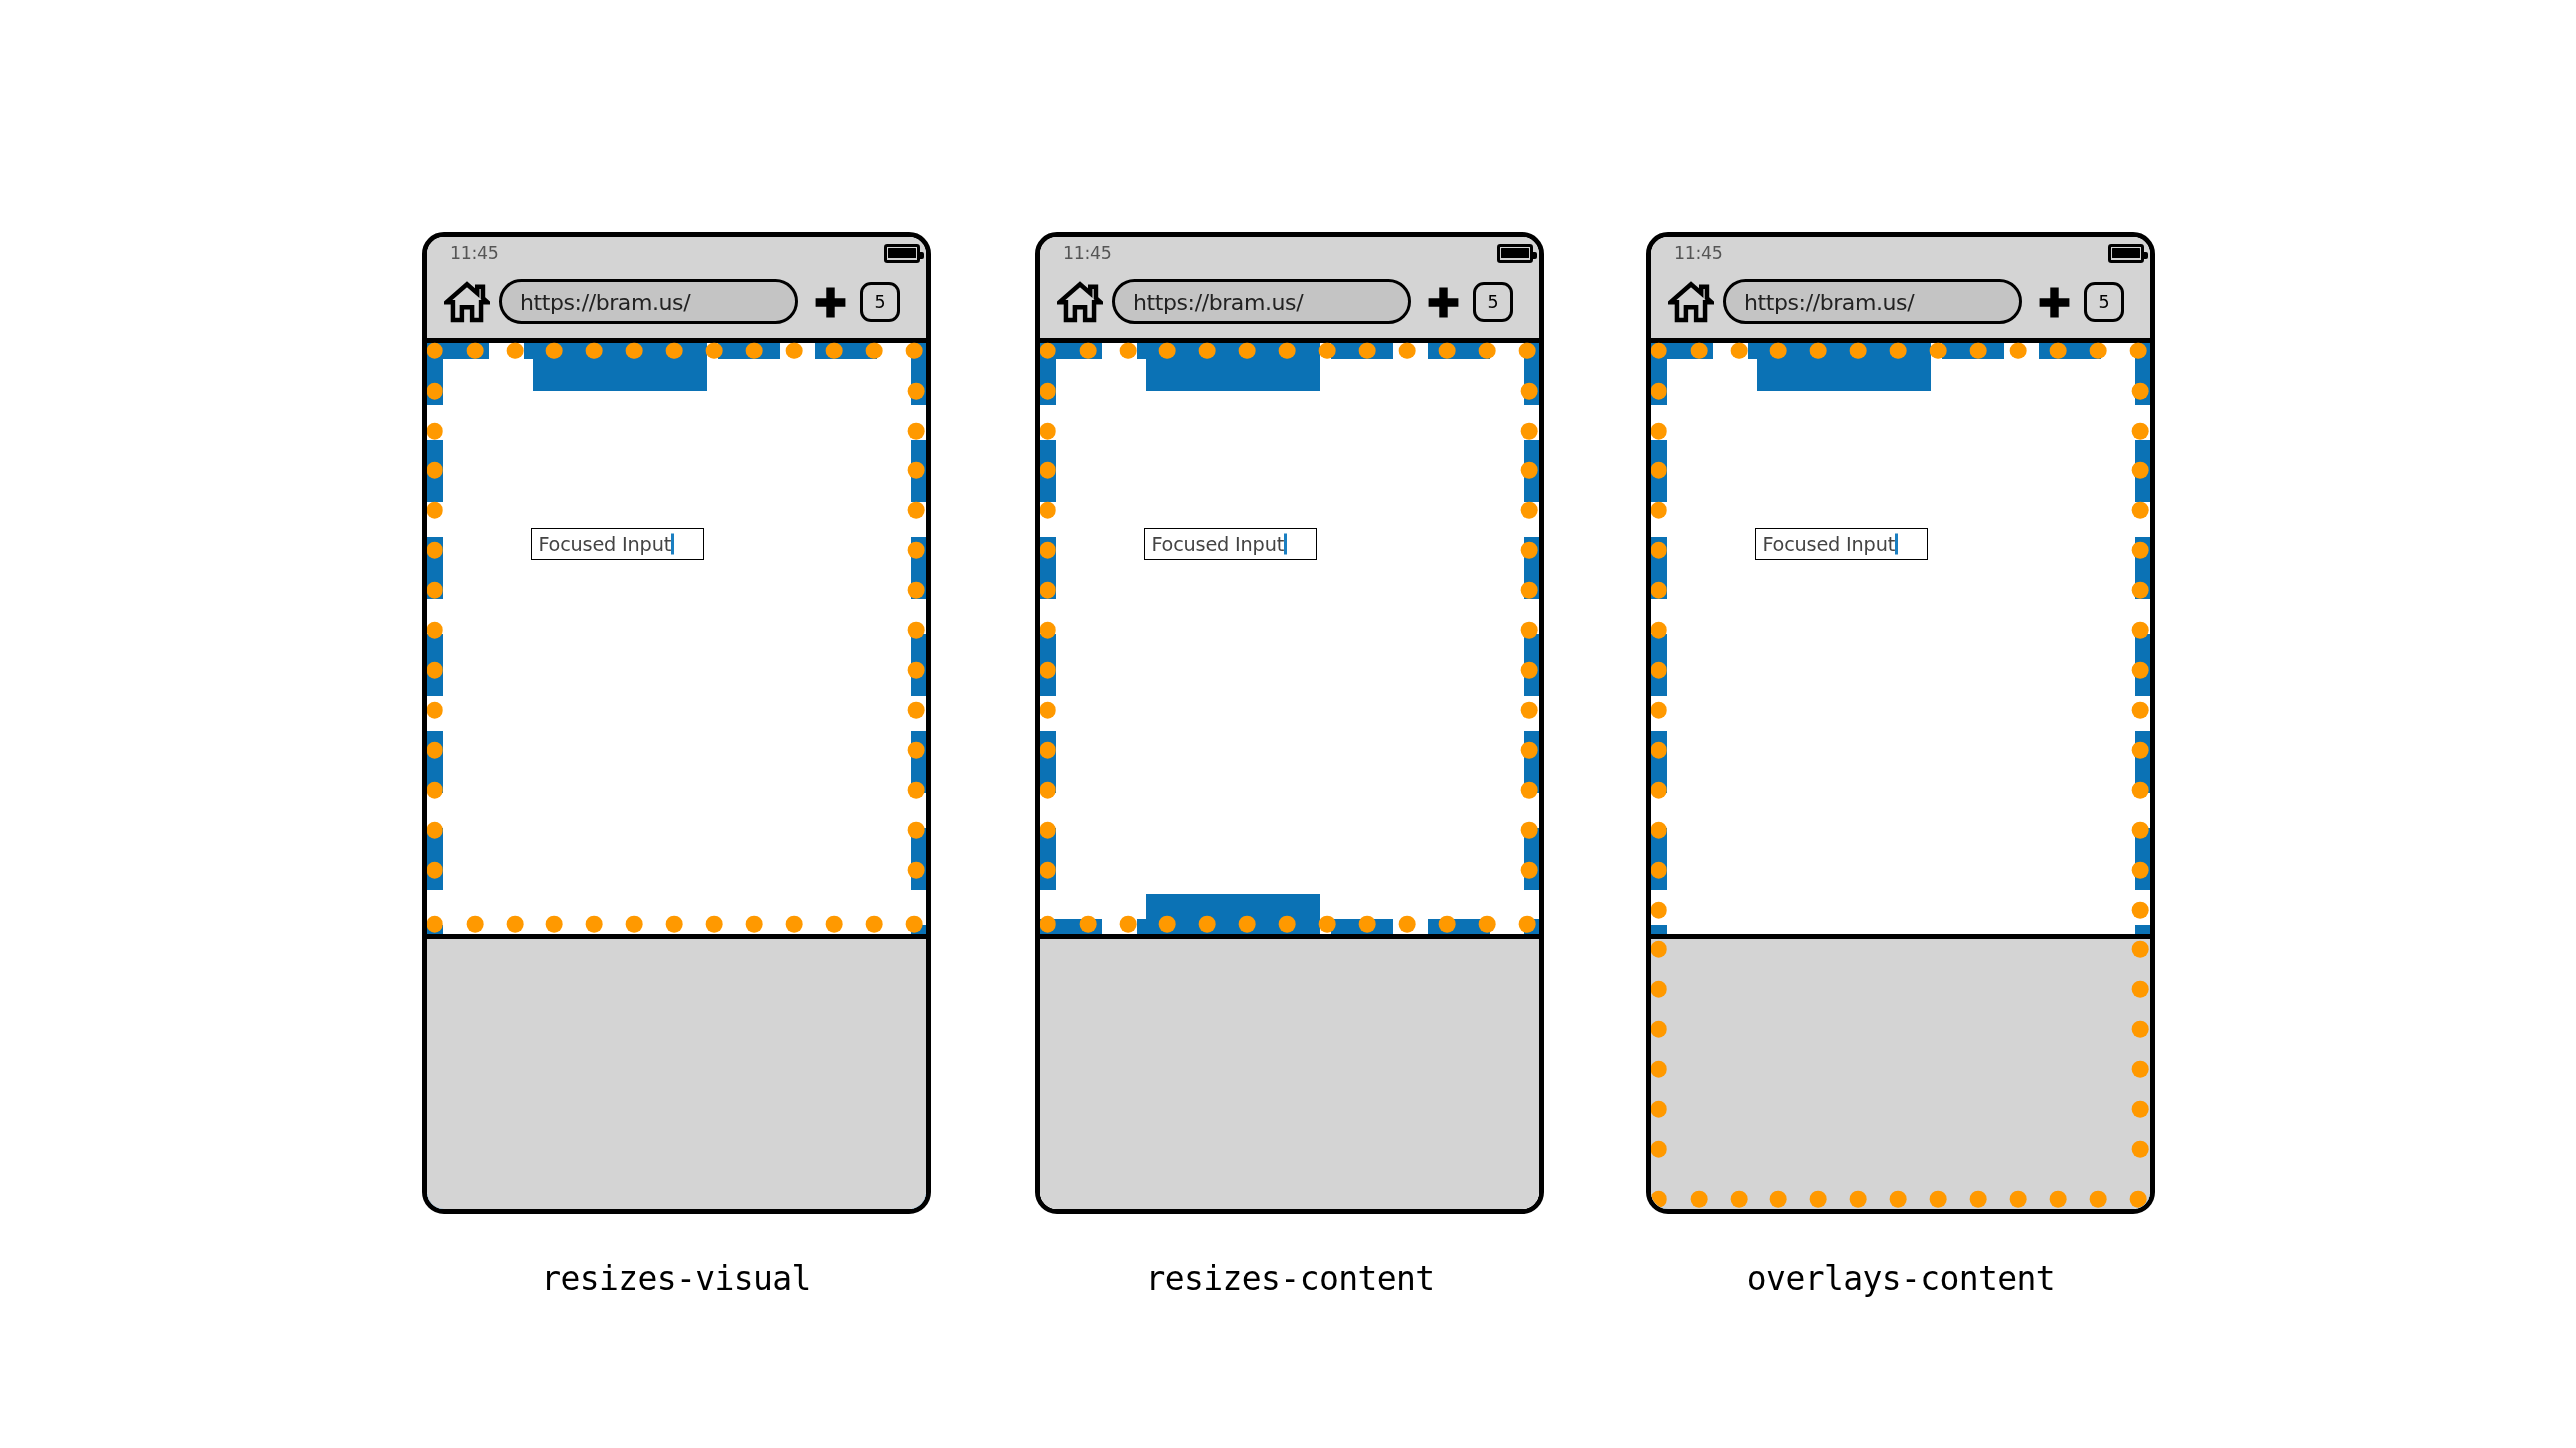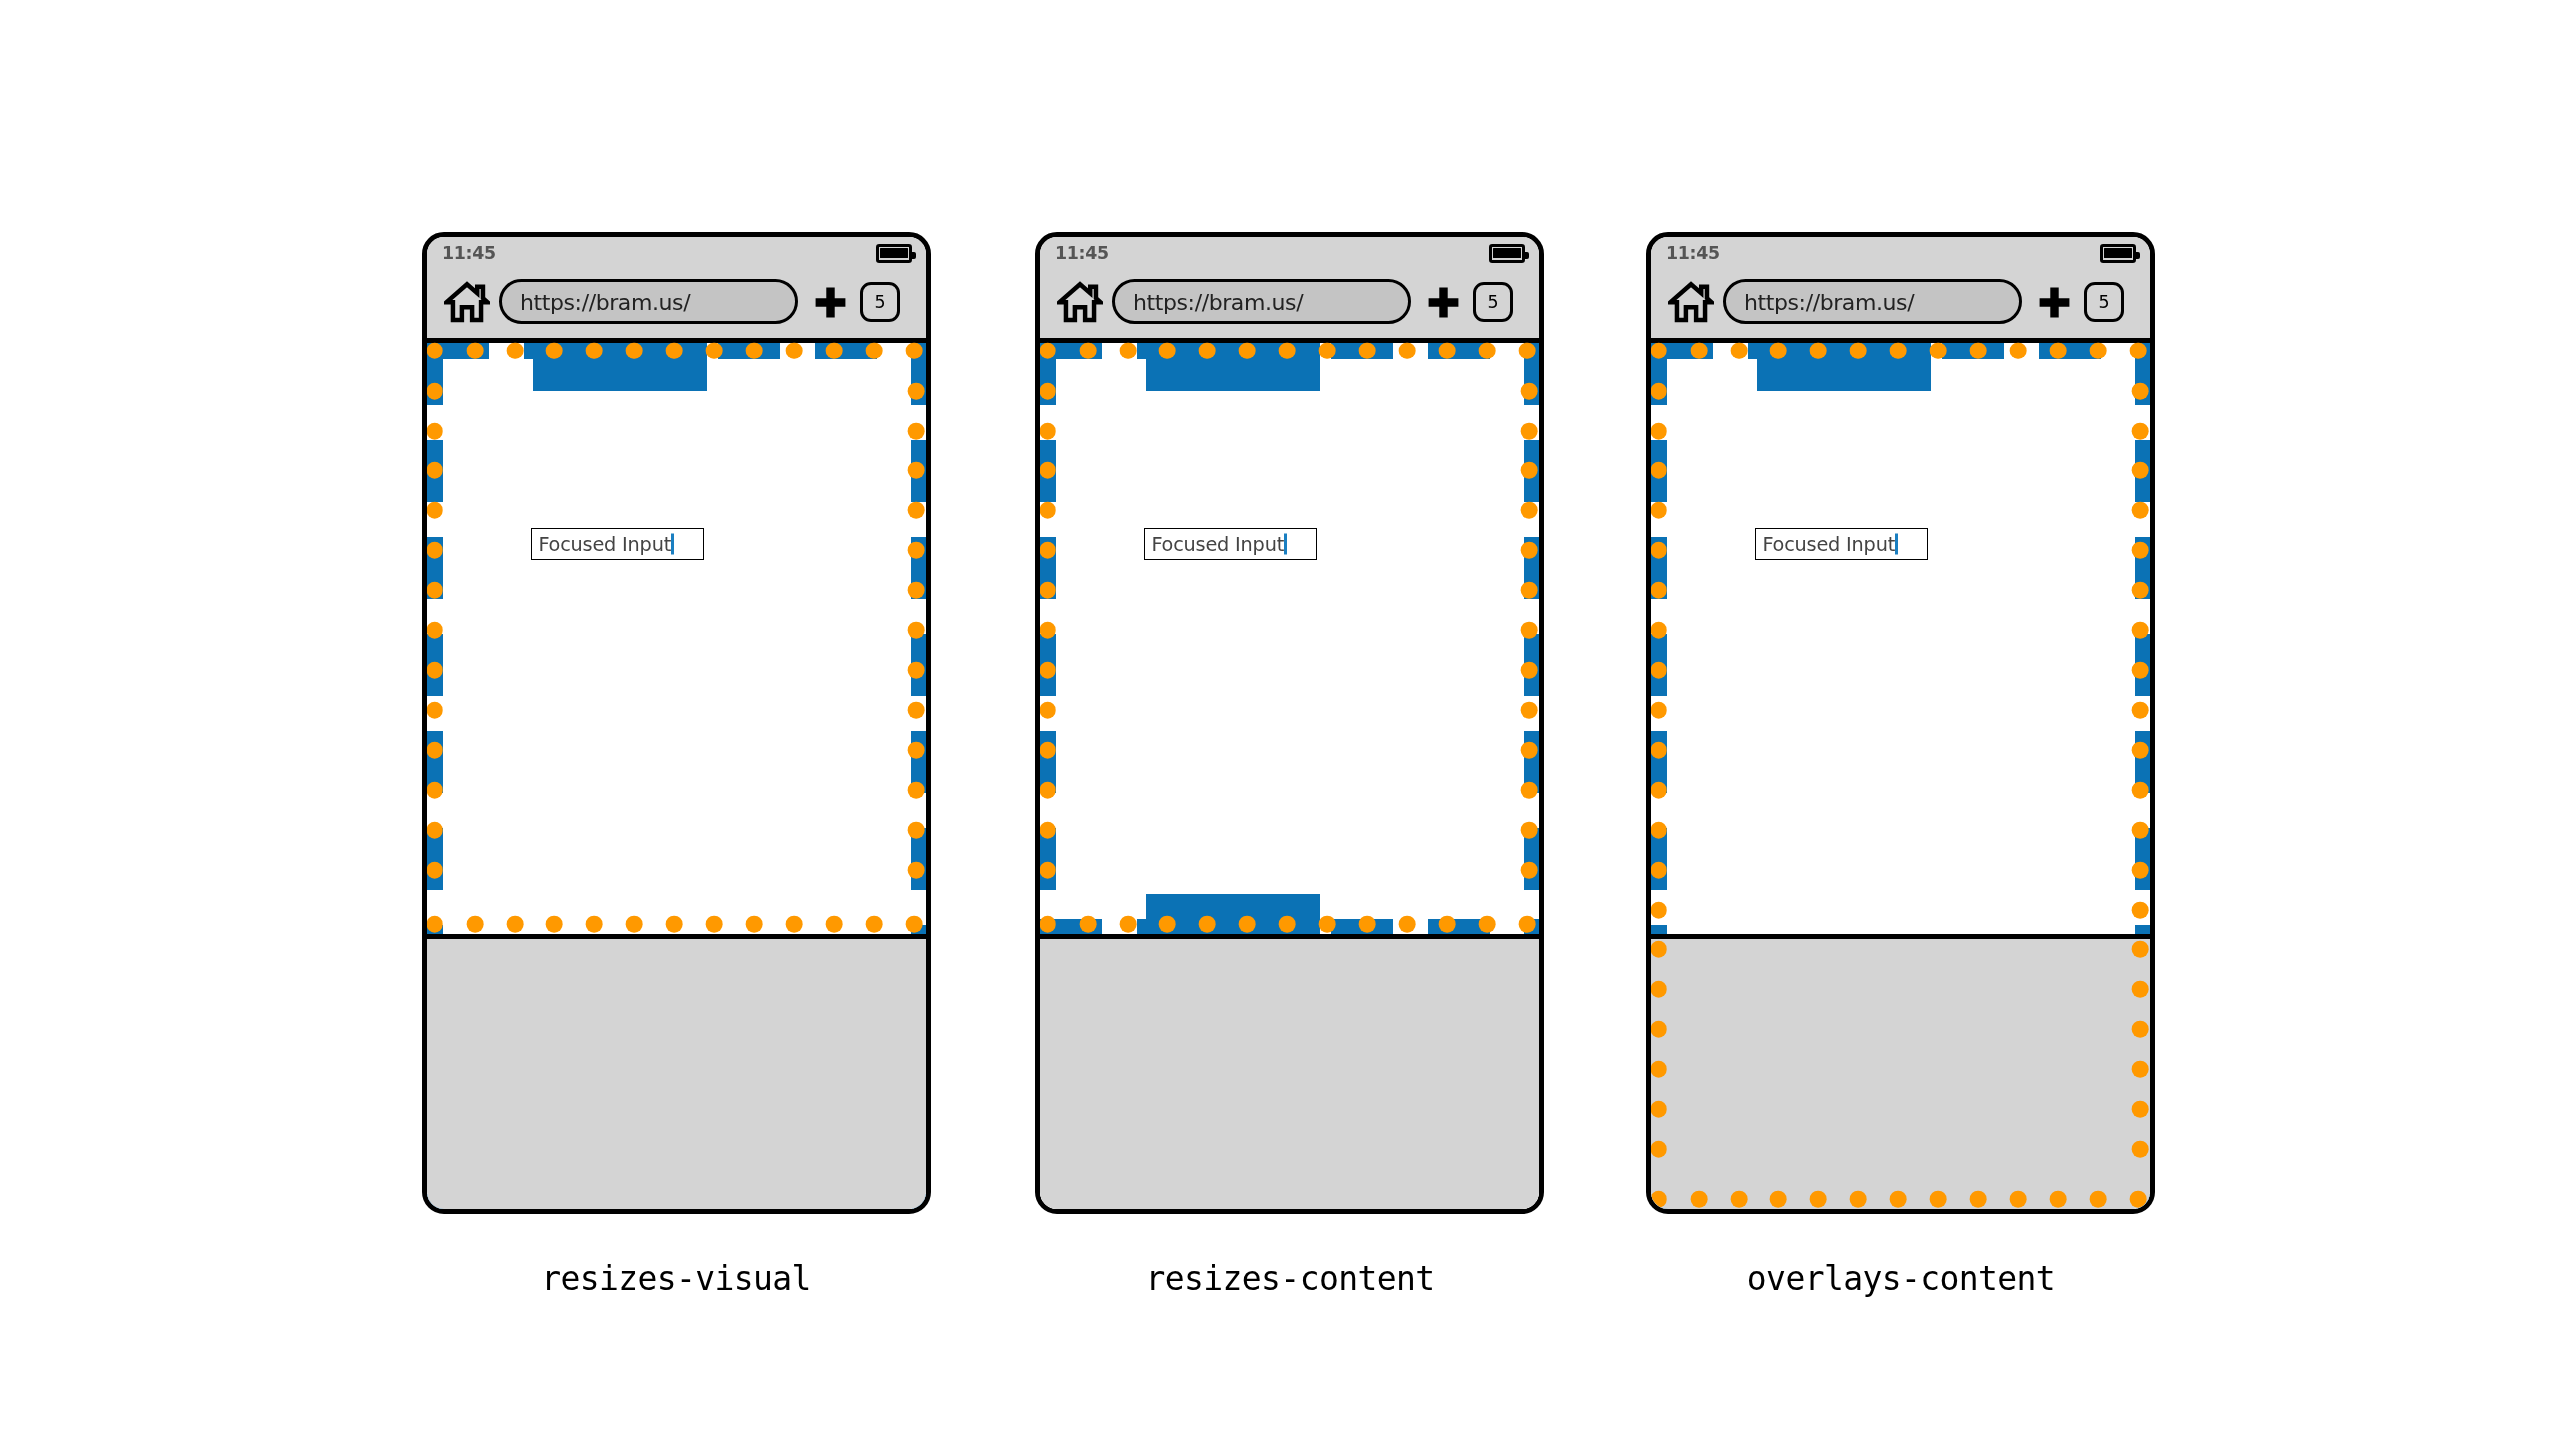--- a/index.html
+++ b/index.html
@@ -12,21 +12,21 @@
   .phone{position:absolute;width:509px;height:982px;
          border:5.8px solid #000;border-radius:22px;
          box-sizing:border-box;background:#fff;overflow:hidden;}
   .phone.p1{left:422px;top:232px;}
   .phone.p2{left:1035px;top:232px;}
   .phone.p3{left:1646px;top:232px;}
 
   
   .chrome{position:absolute;left:0;top:0;width:100%;height:106px;
           background:#d4d4d4;border-bottom:5.8px solid #000;box-sizing:border-box;}
-  .statusbar{position:absolute;left:0;top:0;width:100%;height:33px;font-weight:bold;}
+  .statusbar{position:absolute;left:8px;top:0;width:100%;height:33px;}
   .clock{position:absolute;left:15px;top:6.4px;font-size:17.4px;color:#555;
          font-family:"DejaVu Sans",sans-serif;letter-spacing:-0.3px;}
   .battery{position:absolute;right:14px;top:7px;width:36px;height:18.7px;
            border:3.2px solid #000;border-radius:3.2px;box-sizing:border-box;
            background:#d4d4d4;}
   .battery::before{content:"";position:absolute;left:1.3px;top:1.3px;right:1.3px;bottom:1.3px;
            background:#000;border-radius:0.6px;}
   .battery::after{content:"";position:absolute;right:-7px;top:4.5px;width:3.9px;height:7px;
            background:#000;border-radius:0 1.9px 1.9px 0;}
 

